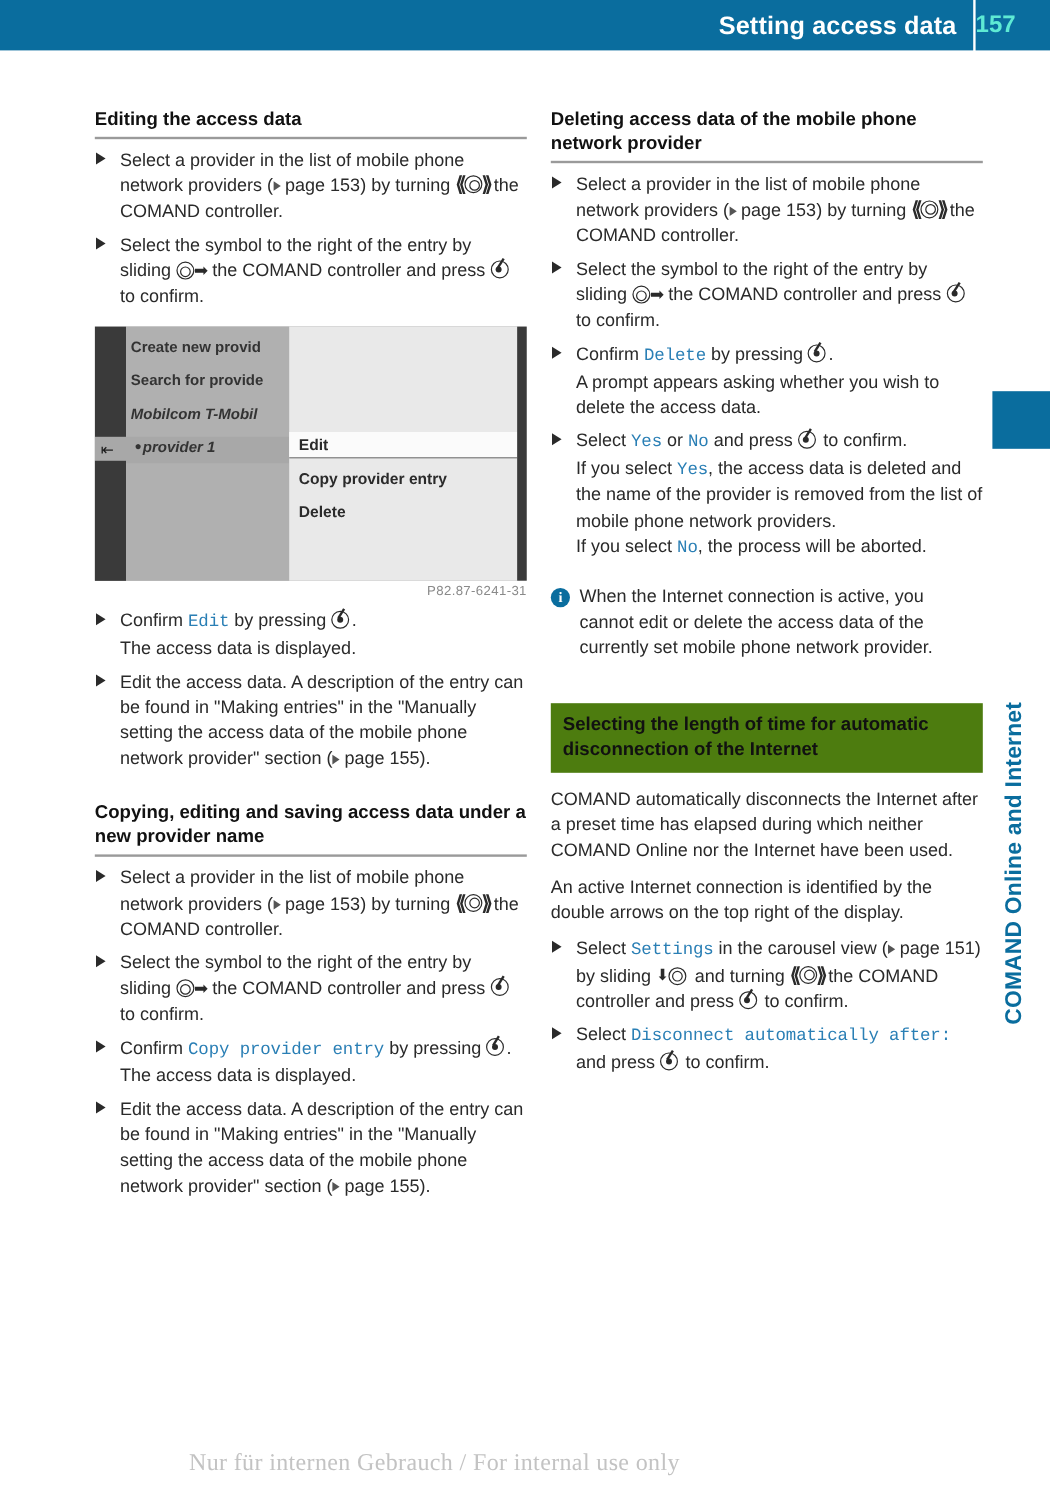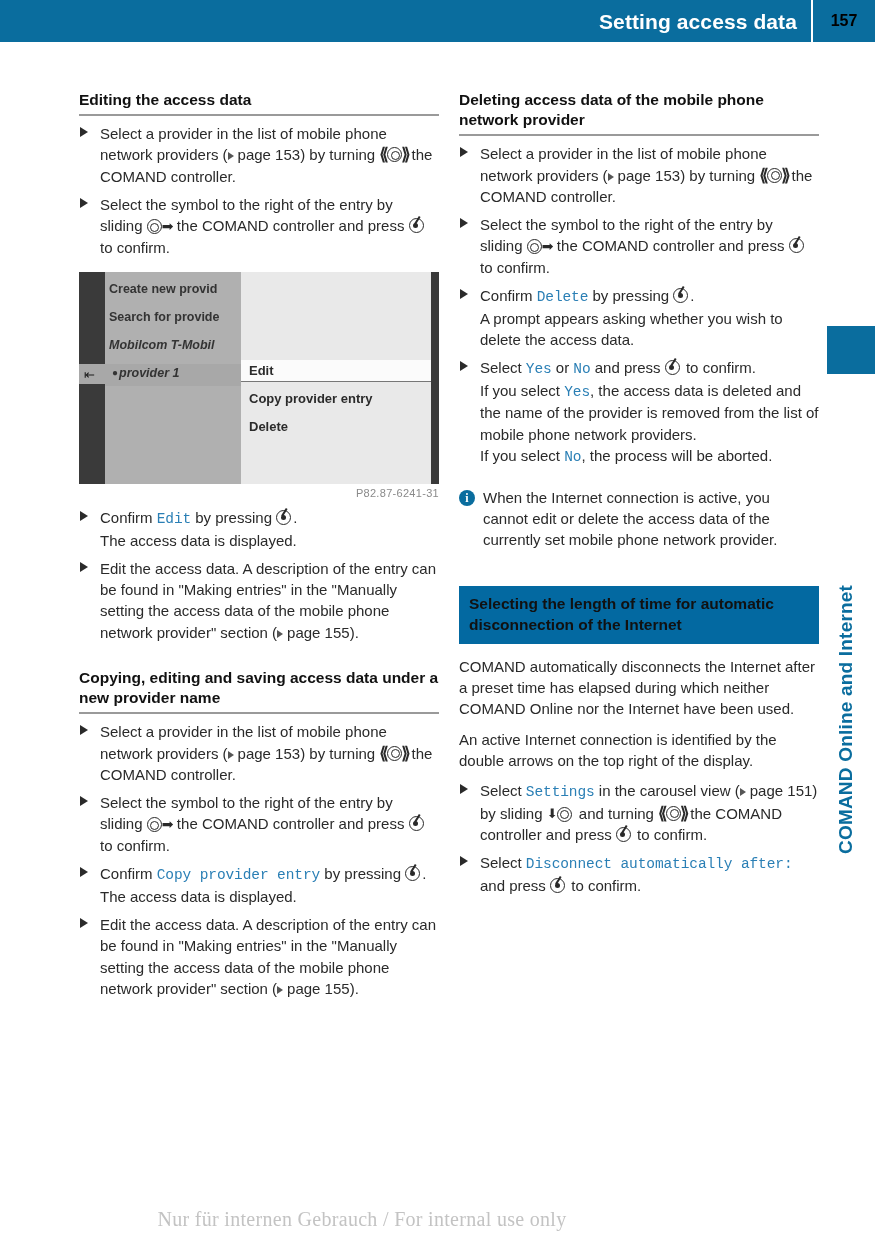--- a/index.html
+++ b/index.html
@@ -20,22 +20,22 @@
     display: flex; align-items: center; justify-content: flex-end;
   }
   .header-title {
     font-size: 21px; font-weight: bold; color:#ffffff;
     letter-spacing: 0.1px; padding-right: 14px; line-height:1;
   }
   .header-sep {
     width: 2px; height: 57px; background:#ffffff;
   }
   .header-page {
-    width: 62px; text-align: center;
-    font-size: 16px; font-weight: bold; color:#000000; line-height:1;
+    width: 62px; 
+    font-size: 20px; font-weight: bold; color:#5eead4; line-height:1;
   }
 
   
   .side-tab-block {
     position:absolute; right:0; top:326px; width:48px; height:48px;
     background:#0a6d9e;
   }
   .side-tab-text {
     position:absolute; right:0px; top:374px; width:40px; height:480px;
     color:#0a6d9e; font-size:19px; font-weight:bold;
@@ -54,21 +54,21 @@
 
   
   h2.sec {
     font-size:15.5px; font-weight:bold; margin:0 0 4px 0;
     line-height:1.30; color:#111;
   }
   .rule {
     height:2px; background:#9a9a9a; margin:0 0 7px 0;
   }
   .gray-head {
-    background:#0369a1; padding:8px 10px 9px 10px;
+    background:#4d7c0f; padding:8px 10px 9px 10px;
     font-size:15.5px; font-weight:bold; line-height:1.30; color:#111;
     margin: 0 0 12px 0;
   }
 
   
   p.body {
     font-size:15px; line-height:1.42; margin:0 0 9px 0; color:#2a2a2a;
   }
   .bullet {
     position:relative; padding-left:21px;

